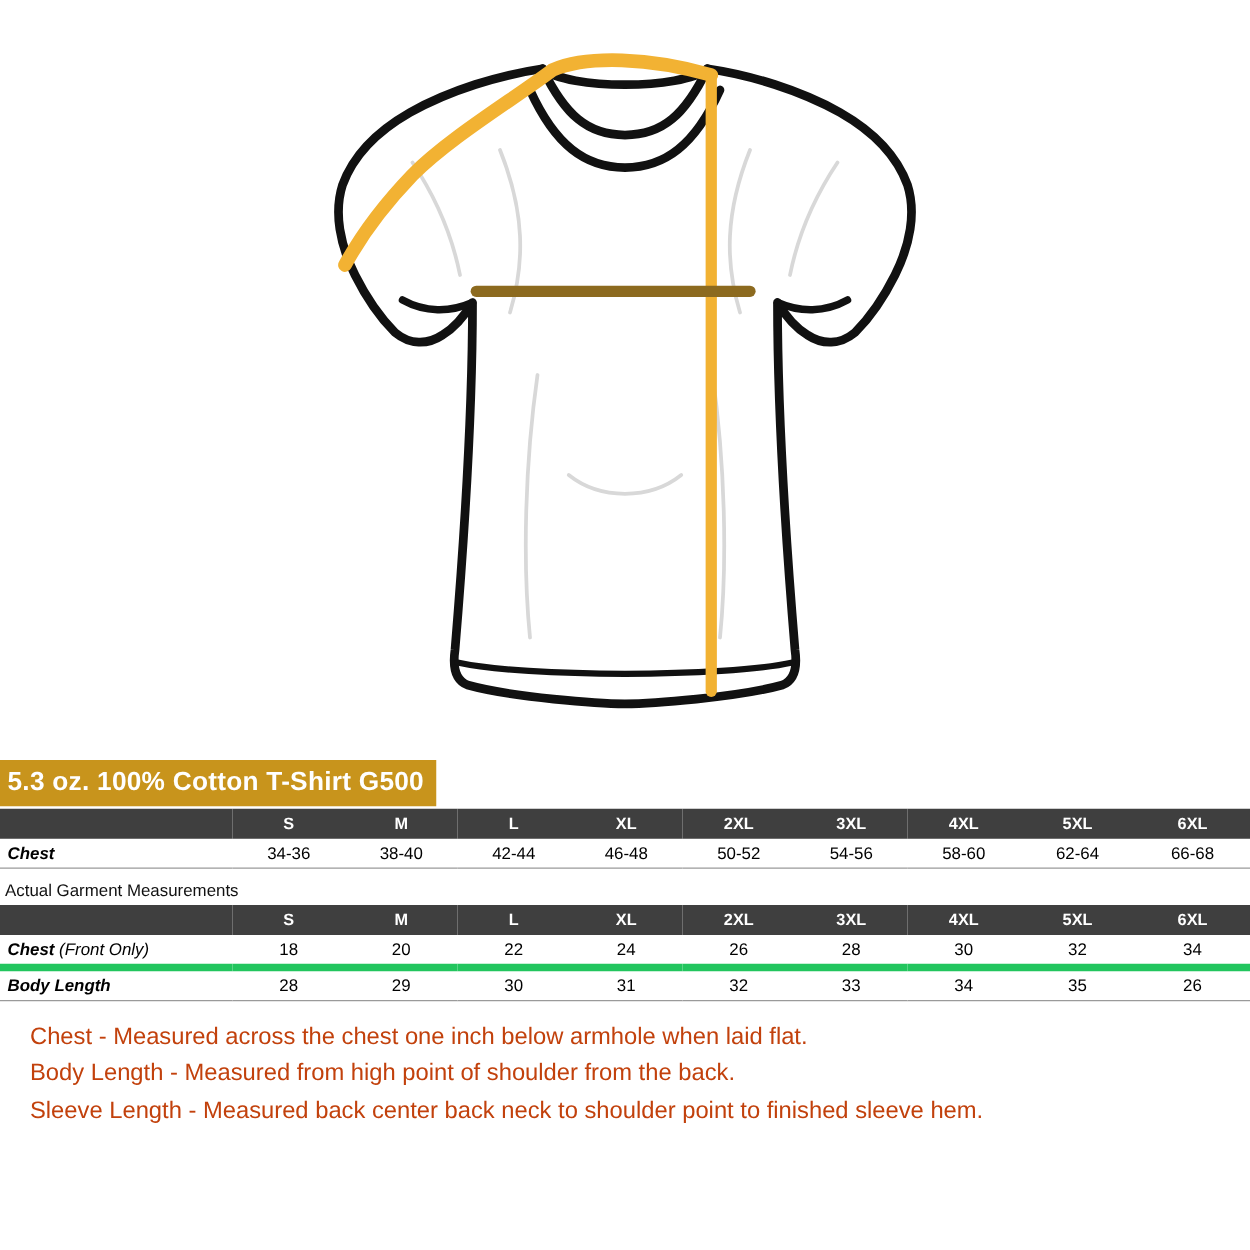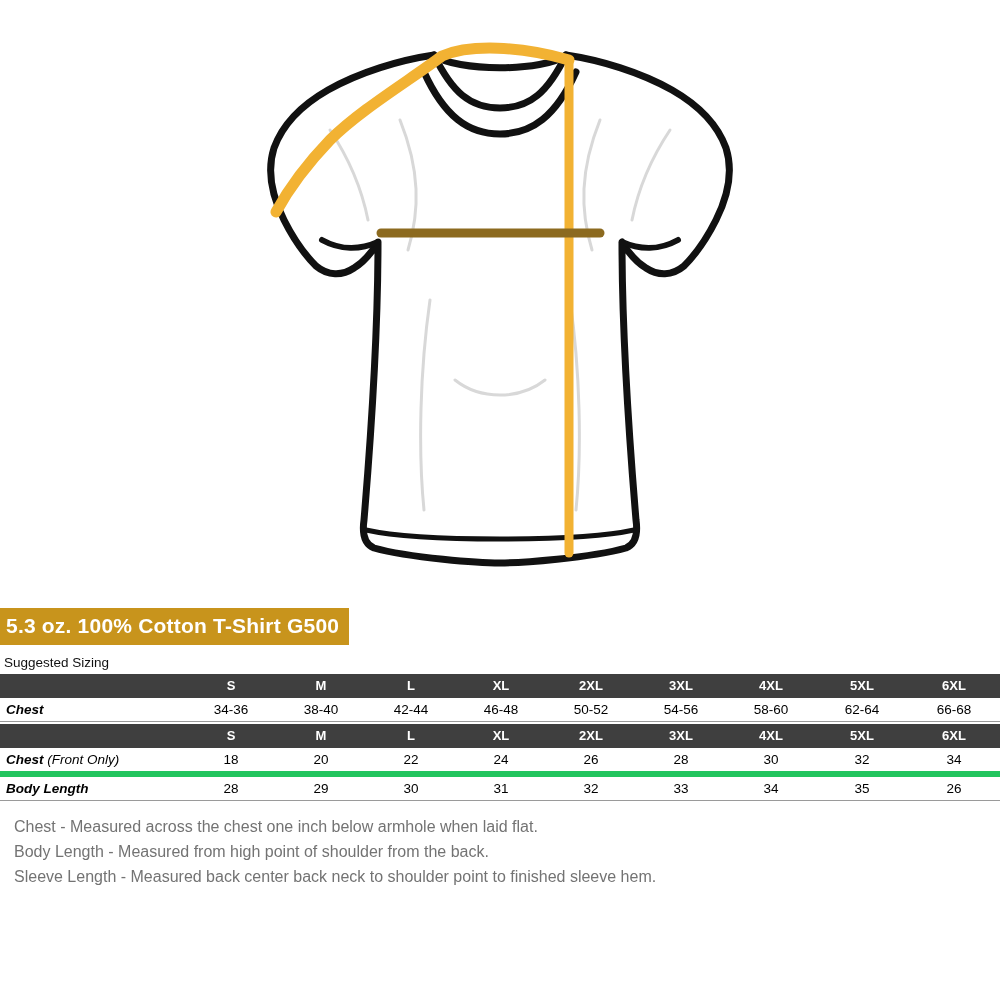--- a/index.html
+++ b/index.html
@@ -92,24 +92,24 @@
   tbody tr:last-child td {
     border-bottom: 1px solid #9a9a9a;
   }
   .table-block {
     margin-top: 2px;
   }
   .suggested tbody tr td { border-bottom: 1px solid #9a9a9a; }
 
   
   .notes {
-    margin: 14px 0 0 14px;
-    font-size: 16px;
+    margin: 14px 0 0 24px;
+    font-size: 19px;
     line-height: 1.55;
-    color: #737373;
+    color: #c2410c;
   }
   .notes div { white-space: nowrap; }
 </style>
 </head>
 <body>
 
 <div class="page">
 
   <div class="illustration">
     <svg width="1000" height="600" viewBox="0 0 1000 600" xmlns="http://www.w3.org/2000/svg">
@@ -161,21 +161,20 @@
       <line x1="569" y1="60" x2="569" y2="553" stroke="#F2B233" stroke-width="9" stroke-linecap="round"></line>
 
       <line x1="381" y1="233" x2="600" y2="233" stroke="#8C6A1F" stroke-width="9" stroke-linecap="round"></line>
     </svg>
   </div>
 
   <div class="title-wrap">
     <div class="title-bar">5.3 oz. 100% Cotton T-Shirt G500</div>
   </div>
 
-  <div class="sub-label">Suggested Sizing</div>
   <div class="table-block suggested">
     <table>
       <colgroup>
         <col style="width:186px">
         <col style="width:90px">
           <col style="width:90px">
           <col style="width:90px">
         <col style="width:90px">
           <col style="width:90px">
           <col style="width:90px">
@@ -207,20 +206,21 @@
           <td>50-52</td>
           <td>54-56</td>
           <td>58-60</td>
           <td>62-64</td>
           <td>66-68</td>
         </tr>
       </tbody>
     </table>
   </div>
 
+  <div class="sub-label">Actual Garment Measurements</div>
   <div class="table-block">
     <table>
       <colgroup>
         <col style="width:186px">
         <col style="width:90px">
           <col style="width:90px">
           <col style="width:90px">
         <col style="width:90px">
           <col style="width:90px">
           <col style="width:90px">

